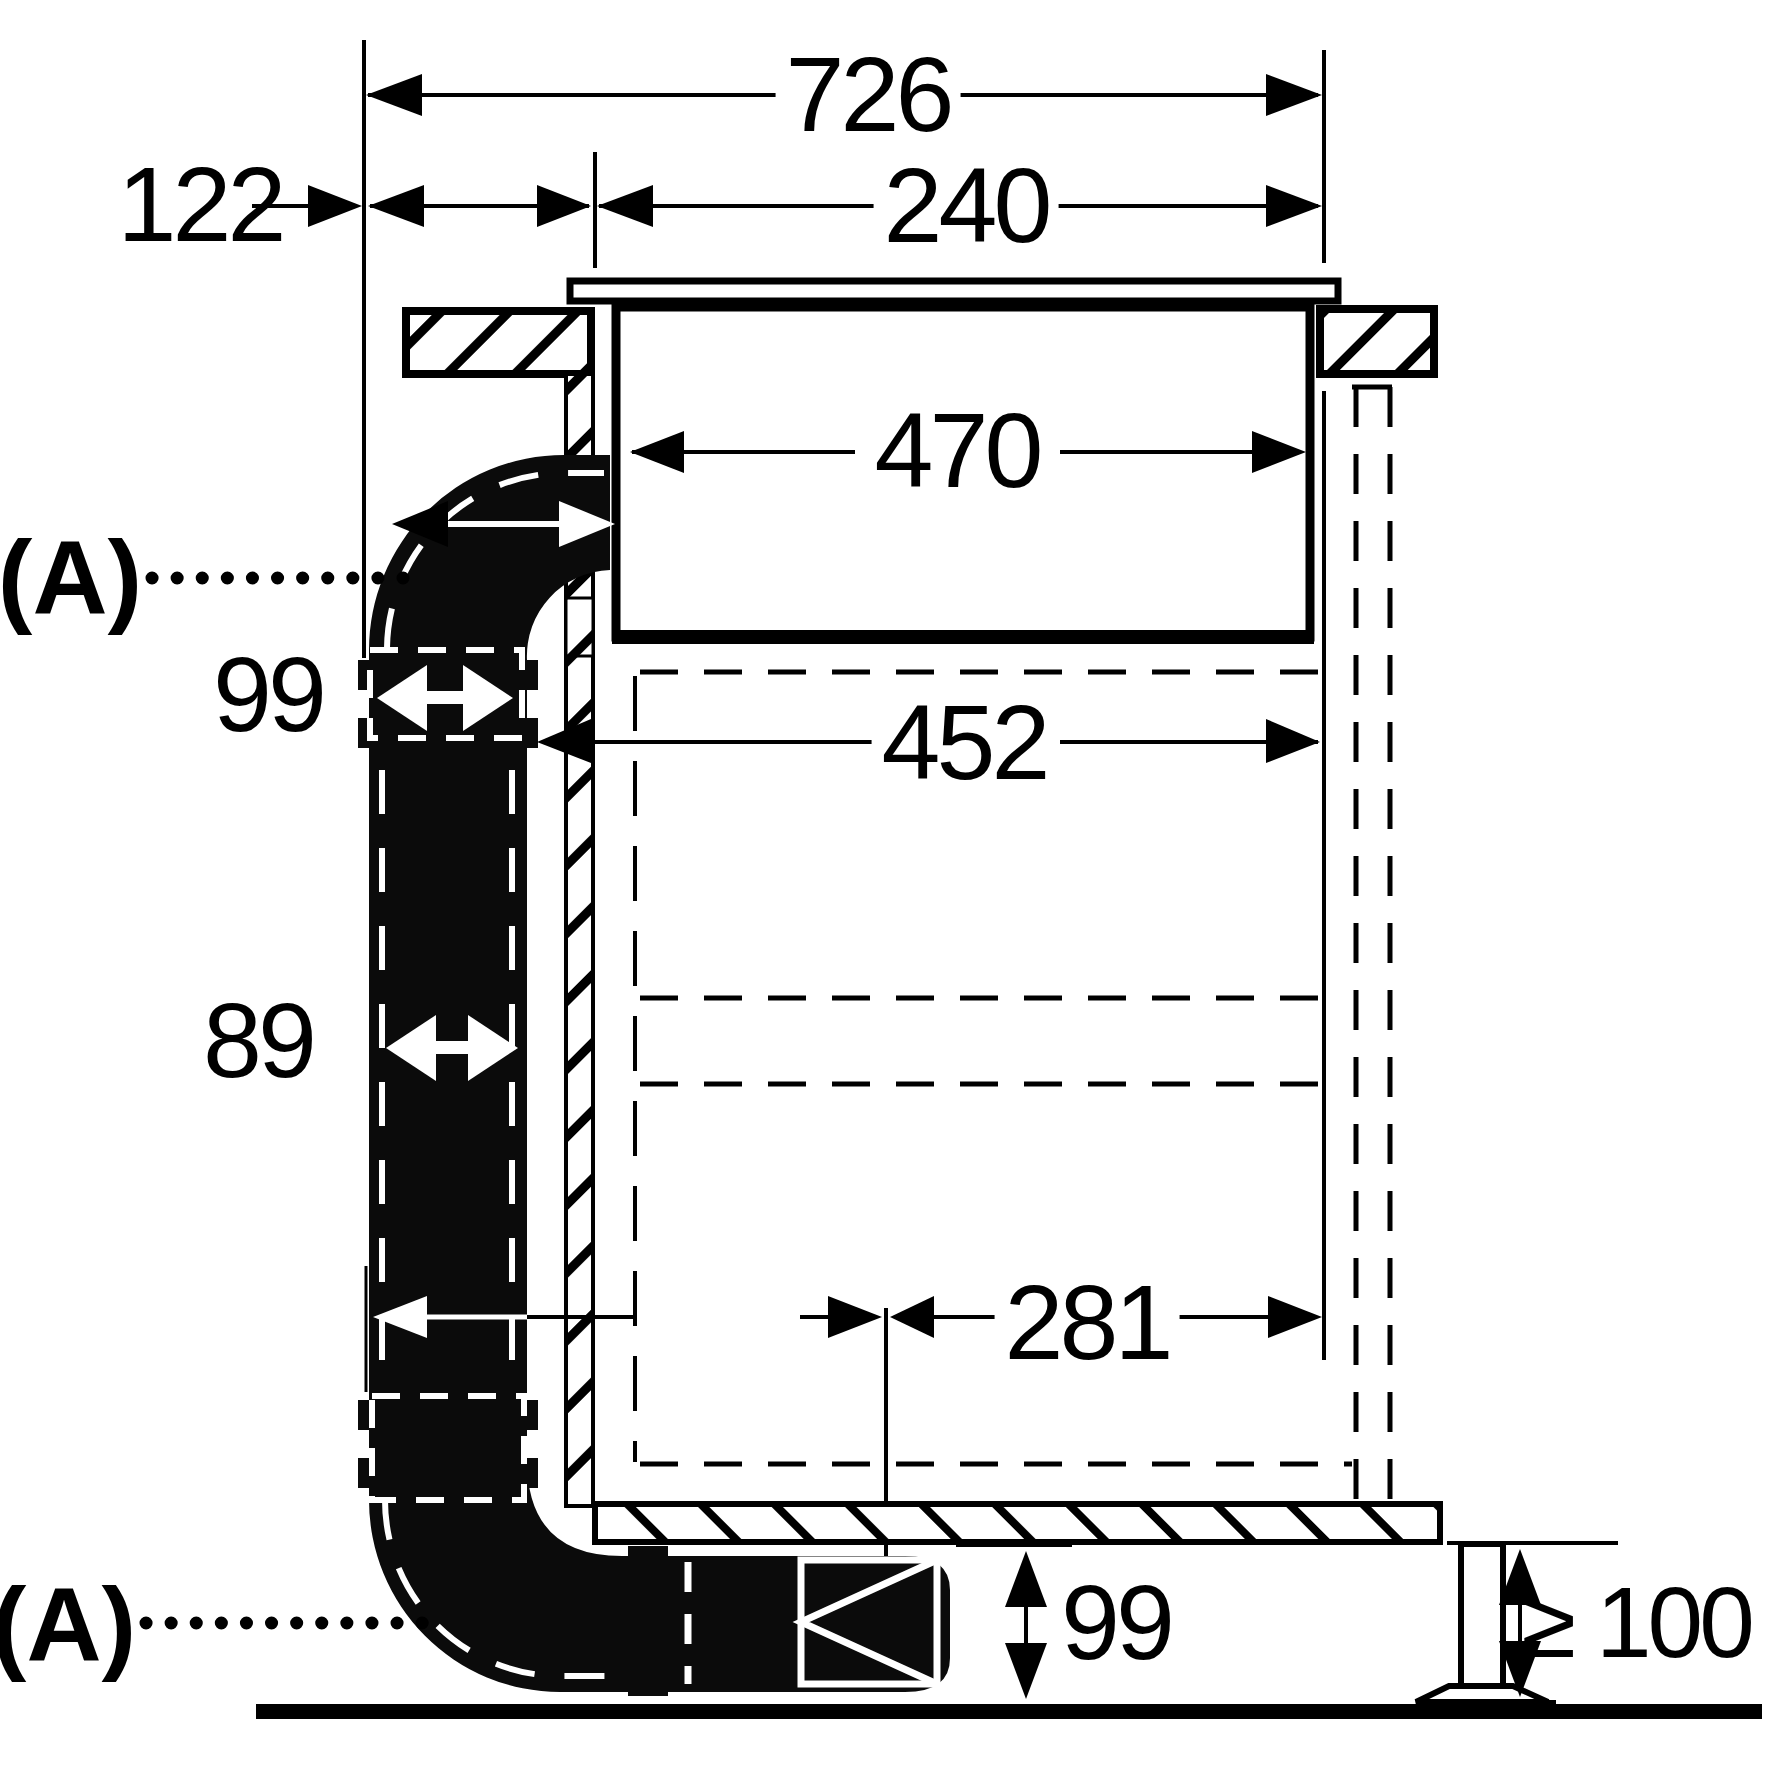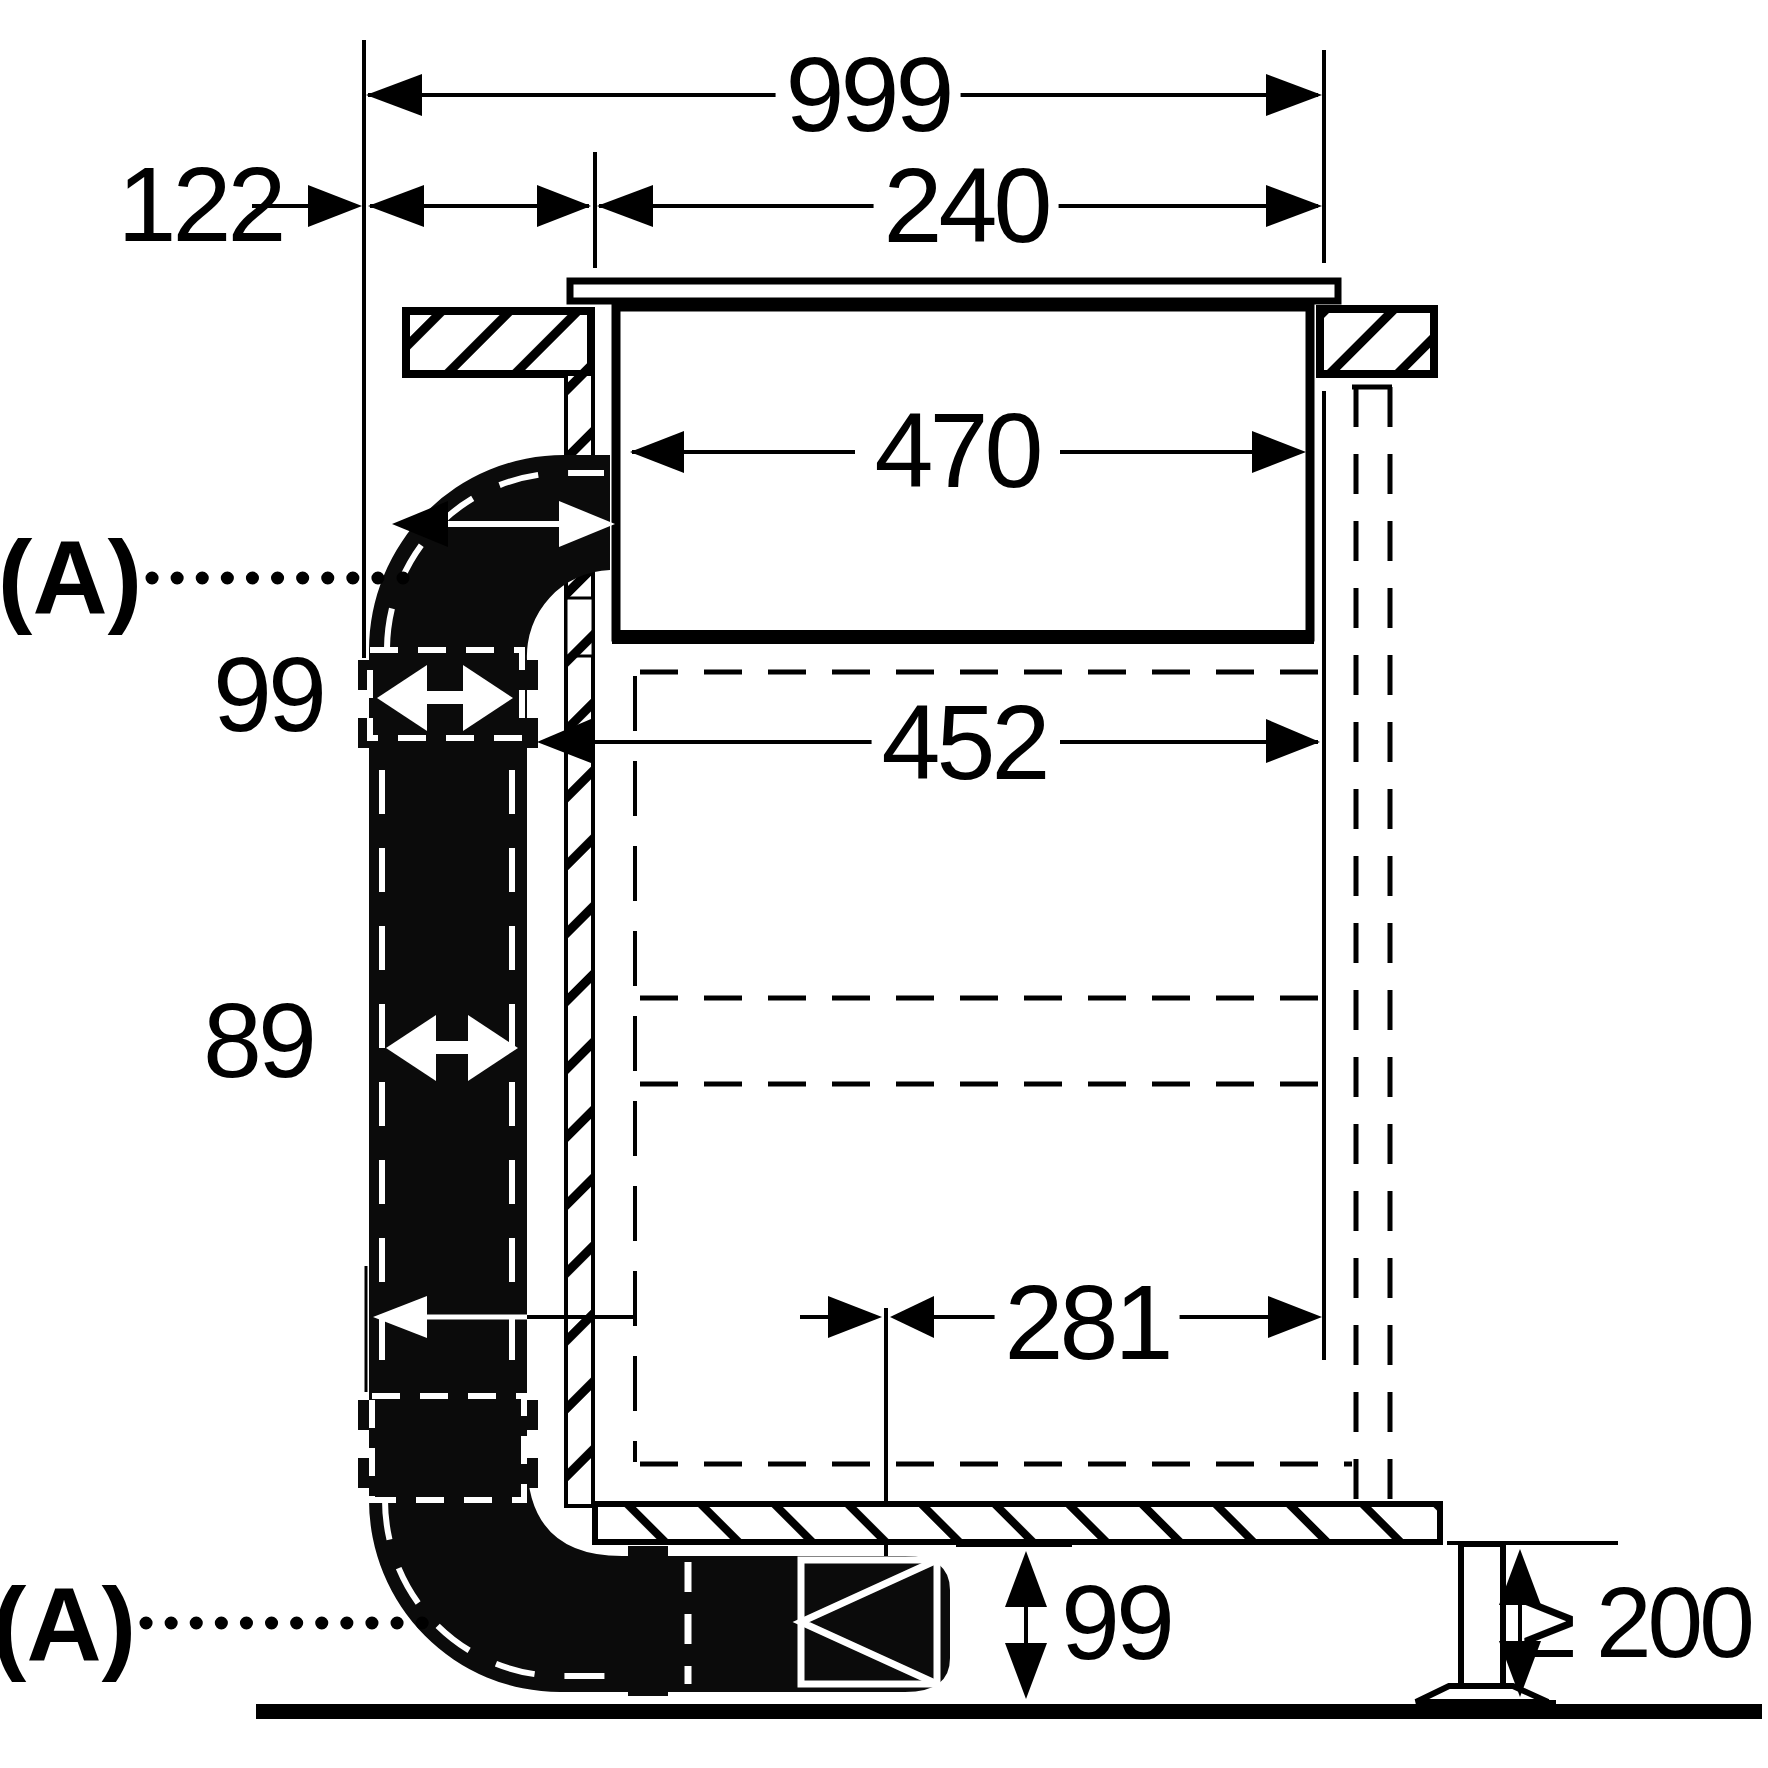--- a/index.html
+++ b/index.html
@@ -179,26 +179,26 @@
     <polygon points="513,698 463,665 463,731" fill="#fff"></polygon>
     <rect x="427" y="691" width="36" height="13" fill="#fff"></rect>
     <polygon points="386,1048 436,1015 436,1081" fill="#fff"></polygon>
     <polygon points="518,1048 468,1015 468,1081" fill="#fff"></polygon>
     <rect x="436" y="1041" width="32" height="13" fill="#fff"></rect>
     <polygon points="373,1317 427,1296 427,1338" fill="#fff"></polygon>
     <line x1="427" y1="1317" x2="527" y2="1317" stroke="#fff" stroke-width="5"></line>
   </g>
 </svg>
 
-<div class="dim onLine" style="left:868px;top:94px">999</div>
+<div class="dim onLine" style="left:868px;top:94px">726</div>
 <div class="dim onLine" style="left:966px;top:205px">240</div>
 <div class="dim" style="left:200px;top:204px">122</div>
 <div class="dim onLine" style="left:957px;top:450px">470</div>
 <div class="dim" style="left:268px;top:694px">99</div>
 <div class="dim onLine" style="left:964px;top:742px">452</div>
 <div class="dim" style="left:258px;top:1040px">89</div>
 <div class="dim onLine" style="left:1087px;top:1322px">281</div>
 <div class="dim" style="left:1116px;top:1622px">99</div>
-<div class="dim" style="left:1636px;top:1622px;font-size:100px">≥ 200</div>
+<div class="dim" style="left:1636px;top:1622px;font-size:100px">≥ 100</div>
 <div class="secLabel" style="left:70px;top:577px">(A)</div>
 <div class="secLabel" style="left:64px;top:1624px">(A)</div>
 
 </div>
 
 </body></html>

